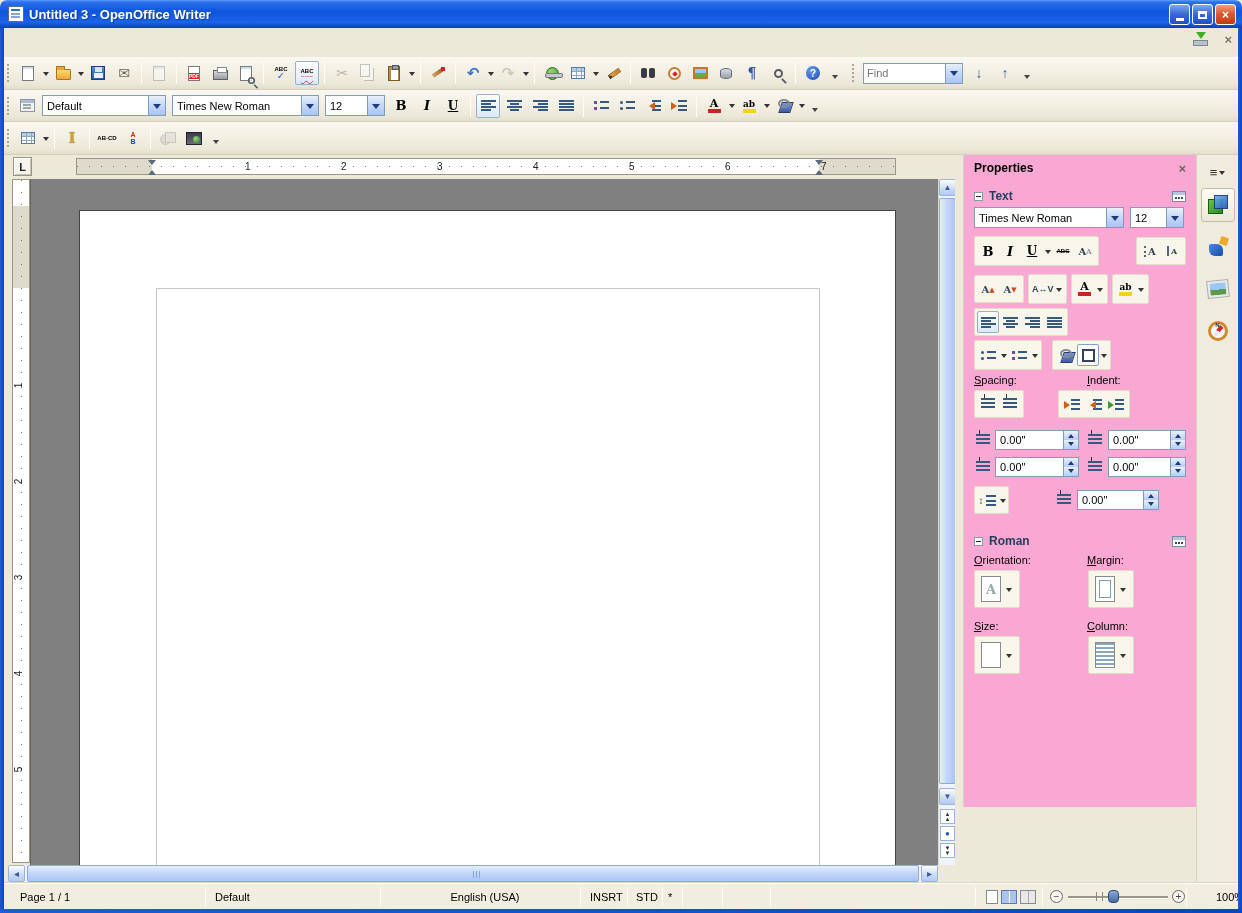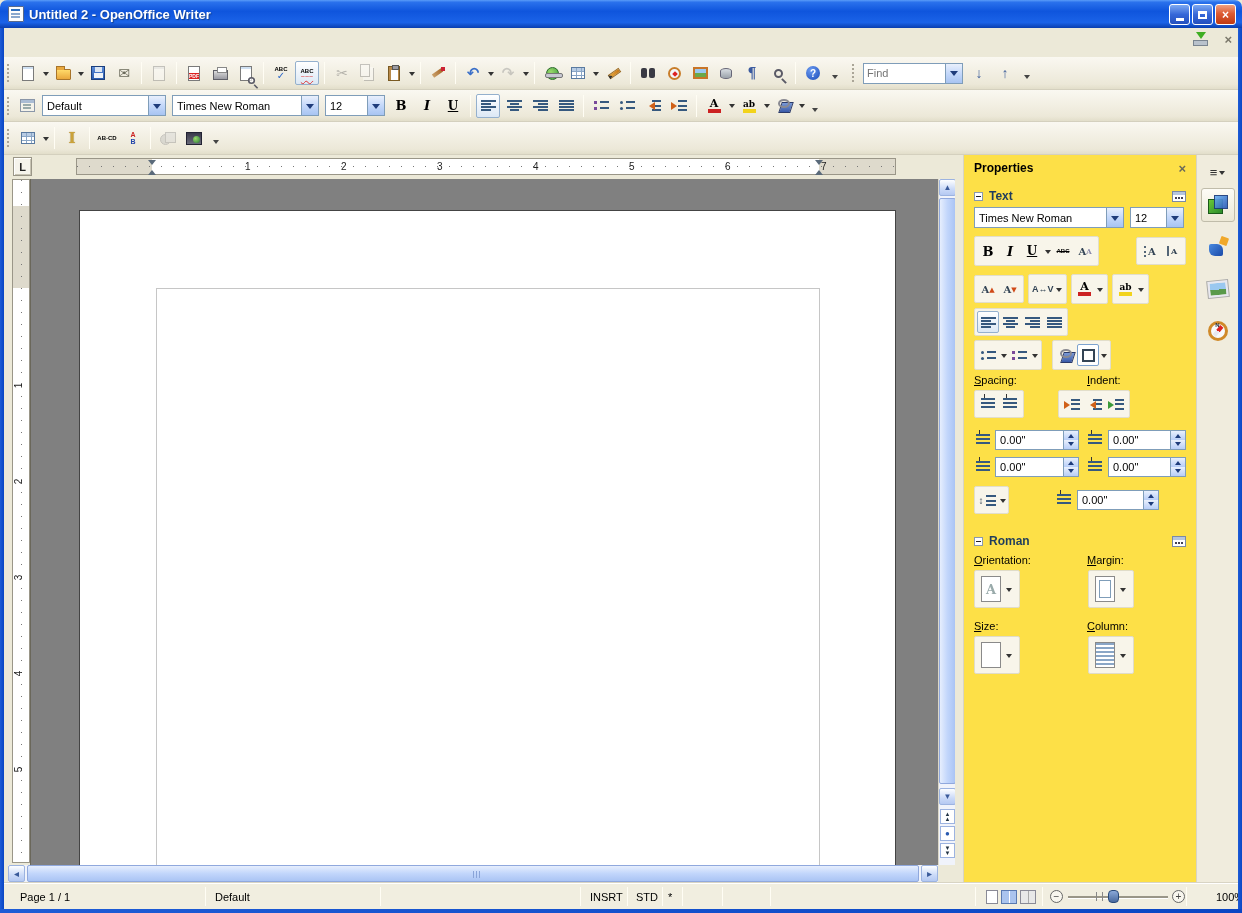--- a/index.html
+++ b/index.html
@@ -169,21 +169,21 @@
   .vscroll{position:absolute;left:938px;top:179px;width:17px;height:686px;background:#f0f3fb;border-left:1px solid #dcd8c8;z-index:30;}
   .sbtn{position:absolute;left:0;width:17px;height:17px;border:1px solid #9cb3e0;border-radius:2px;
     background:linear-gradient(180deg,#fdfeff,#cbdaf8 60%,#b5c9f2);display:flex;align-items:center;justify-content:center;color:#3a5a9a;font-size:8px;line-height:8px;}
   .vthumb{position:absolute;left:0;top:19px;width:17px;height:586px;border:1px solid #90a8dd;border-radius:2px;background:linear-gradient(90deg,#e6eefd,#c2d6fb 50%,#aac4f4);}
   .navbtn{position:absolute;left:1px;width:15px;height:15px;border:1px solid #9cb3e0;background:#fff;display:flex;flex-direction:column;align-items:center;justify-content:center;color:#234;font-size:6px;line-height:5px;}
   .hscroll{position:absolute;left:8px;top:865px;width:930px;height:17px;background:#f0f3fb;z-index:30;}
   .hthumb{position:absolute;left:19px;top:0;width:892px;height:17px;border:1px solid #90a8dd;border-radius:2px;background:linear-gradient(180deg,#e6eefd,#c2d6fb 50%,#aac4f4);}
   .hgrip{position:absolute;left:50%;top:5px;width:9px;height:7px;background:repeating-linear-gradient(90deg,#8aa4d8 0 1px,transparent 1px 3px);}
   
   .splitter{position:absolute;left:955px;top:155px;width:8px;height:727px;background:#ece9d8;z-index:30;}
-  .sidebar{position:absolute;left:963px;top:155px;width:233px;height:727px;background:#fde047;border-left:1px solid #d8d4c4;z-index:30;}
+  .sidebar{position:absolute;left:963px;top:155px;width:233px;height:652px;background:#f9a8d4;border-left:1px solid #d8d4c4;z-index:30;}
   .sb-head{display:flex;align-items:center;height:26px;padding:0 10px;}
   .sb-title{font-weight:bold;font-size:12px;flex:1;}
   .sb-x{color:#6a6a5a;font-weight:bold;font-size:13px;}
   .sech{display:flex;align-items:center;gap:6px;height:22px;padding:0 10px;margin-top:4px;}
   .colbox{width:9px;height:9px;border:1px solid #8a99ad;background:#fff;position:relative;}
   .colbox::after{content:"";position:absolute;left:1px;top:3px;width:5px;height:1px;background:#222;}
   .sech b{flex:1;color:#1f3d5c;font-size:12px;}
   .launcher{width:14px;height:11px;border:1px solid #7a8aa6;background:#fff;box-shadow:inset 0 3px 0 #b6c6de;position:relative;}
   .launcher::after{content:"";position:absolute;left:2px;bottom:2px;width:2px;height:2px;background:#445;box-shadow:3px 0 0 #445,6px 0 0 #445;}
   .grp{display:inline-flex;align-items:center;background:#f8f5ea;border:1px solid #e2deca;border-radius:2px;padding:2px;margin:2px 0;}
@@ -237,21 +237,21 @@
 <body>
 
 <div class="win">
 
   <div class="brd" style="left:0;top:28px;width:4px;height:885px;"></div>
   <div class="brd" style="right:0;top:28px;width:4px;height:885px;"></div>
   <div class="brd" style="left:0;top:909px;width:1242px;height:4px;"></div>
 
   <div class="titlebar">
     <span class="title-ic"></span>
-    <span class="title-txt">Untitled 2 - OpenOffice Writer</span>
+    <span class="title-txt">Untitled 3 - OpenOffice Writer</span>
     <span class="capbtns">
       <span class="cap">
           <span class="minbar"></span>
         </span>
       <span class="cap">
           <span class="maxbox"></span>
         </span>
       <span class="cap close">
           <span>×</span>
         </span>
@@ -859,20 +859,21 @@
           <span class="needle"></span>
         </span>
       </span>
   </div>
 
   <div class="statusbar">
     <span class="sfield" style="left:20px;">Page 1 / 1</span>
     <span class="fsep" style="left:205px;"></span>
     <span class="sfield" style="left:215px;">Default</span>
     <span class="fsep" style="left:380px;"></span>
+    <span class="sfield" style="left:395px;width:180px;justify-content:center;">English (USA)</span>
     <span class="fsep" style="left:580px;"></span>
     <span class="sfield" style="left:590px;">INSRT</span>
     <span class="fsep" style="left:627px;"></span>
     <span class="sfield" style="left:636px;">STD</span>
     <span class="fsep" style="left:662px;"></span>
     <span class="sfield" style="left:668px;">*</span>
     <span class="fsep" style="left:682px;"></span>
     <span class="fsep" style="left:722px;"></span>
     <span class="fsep" style="left:770px;"></span>
     <span class="fsep" style="left:975px;"></span>

